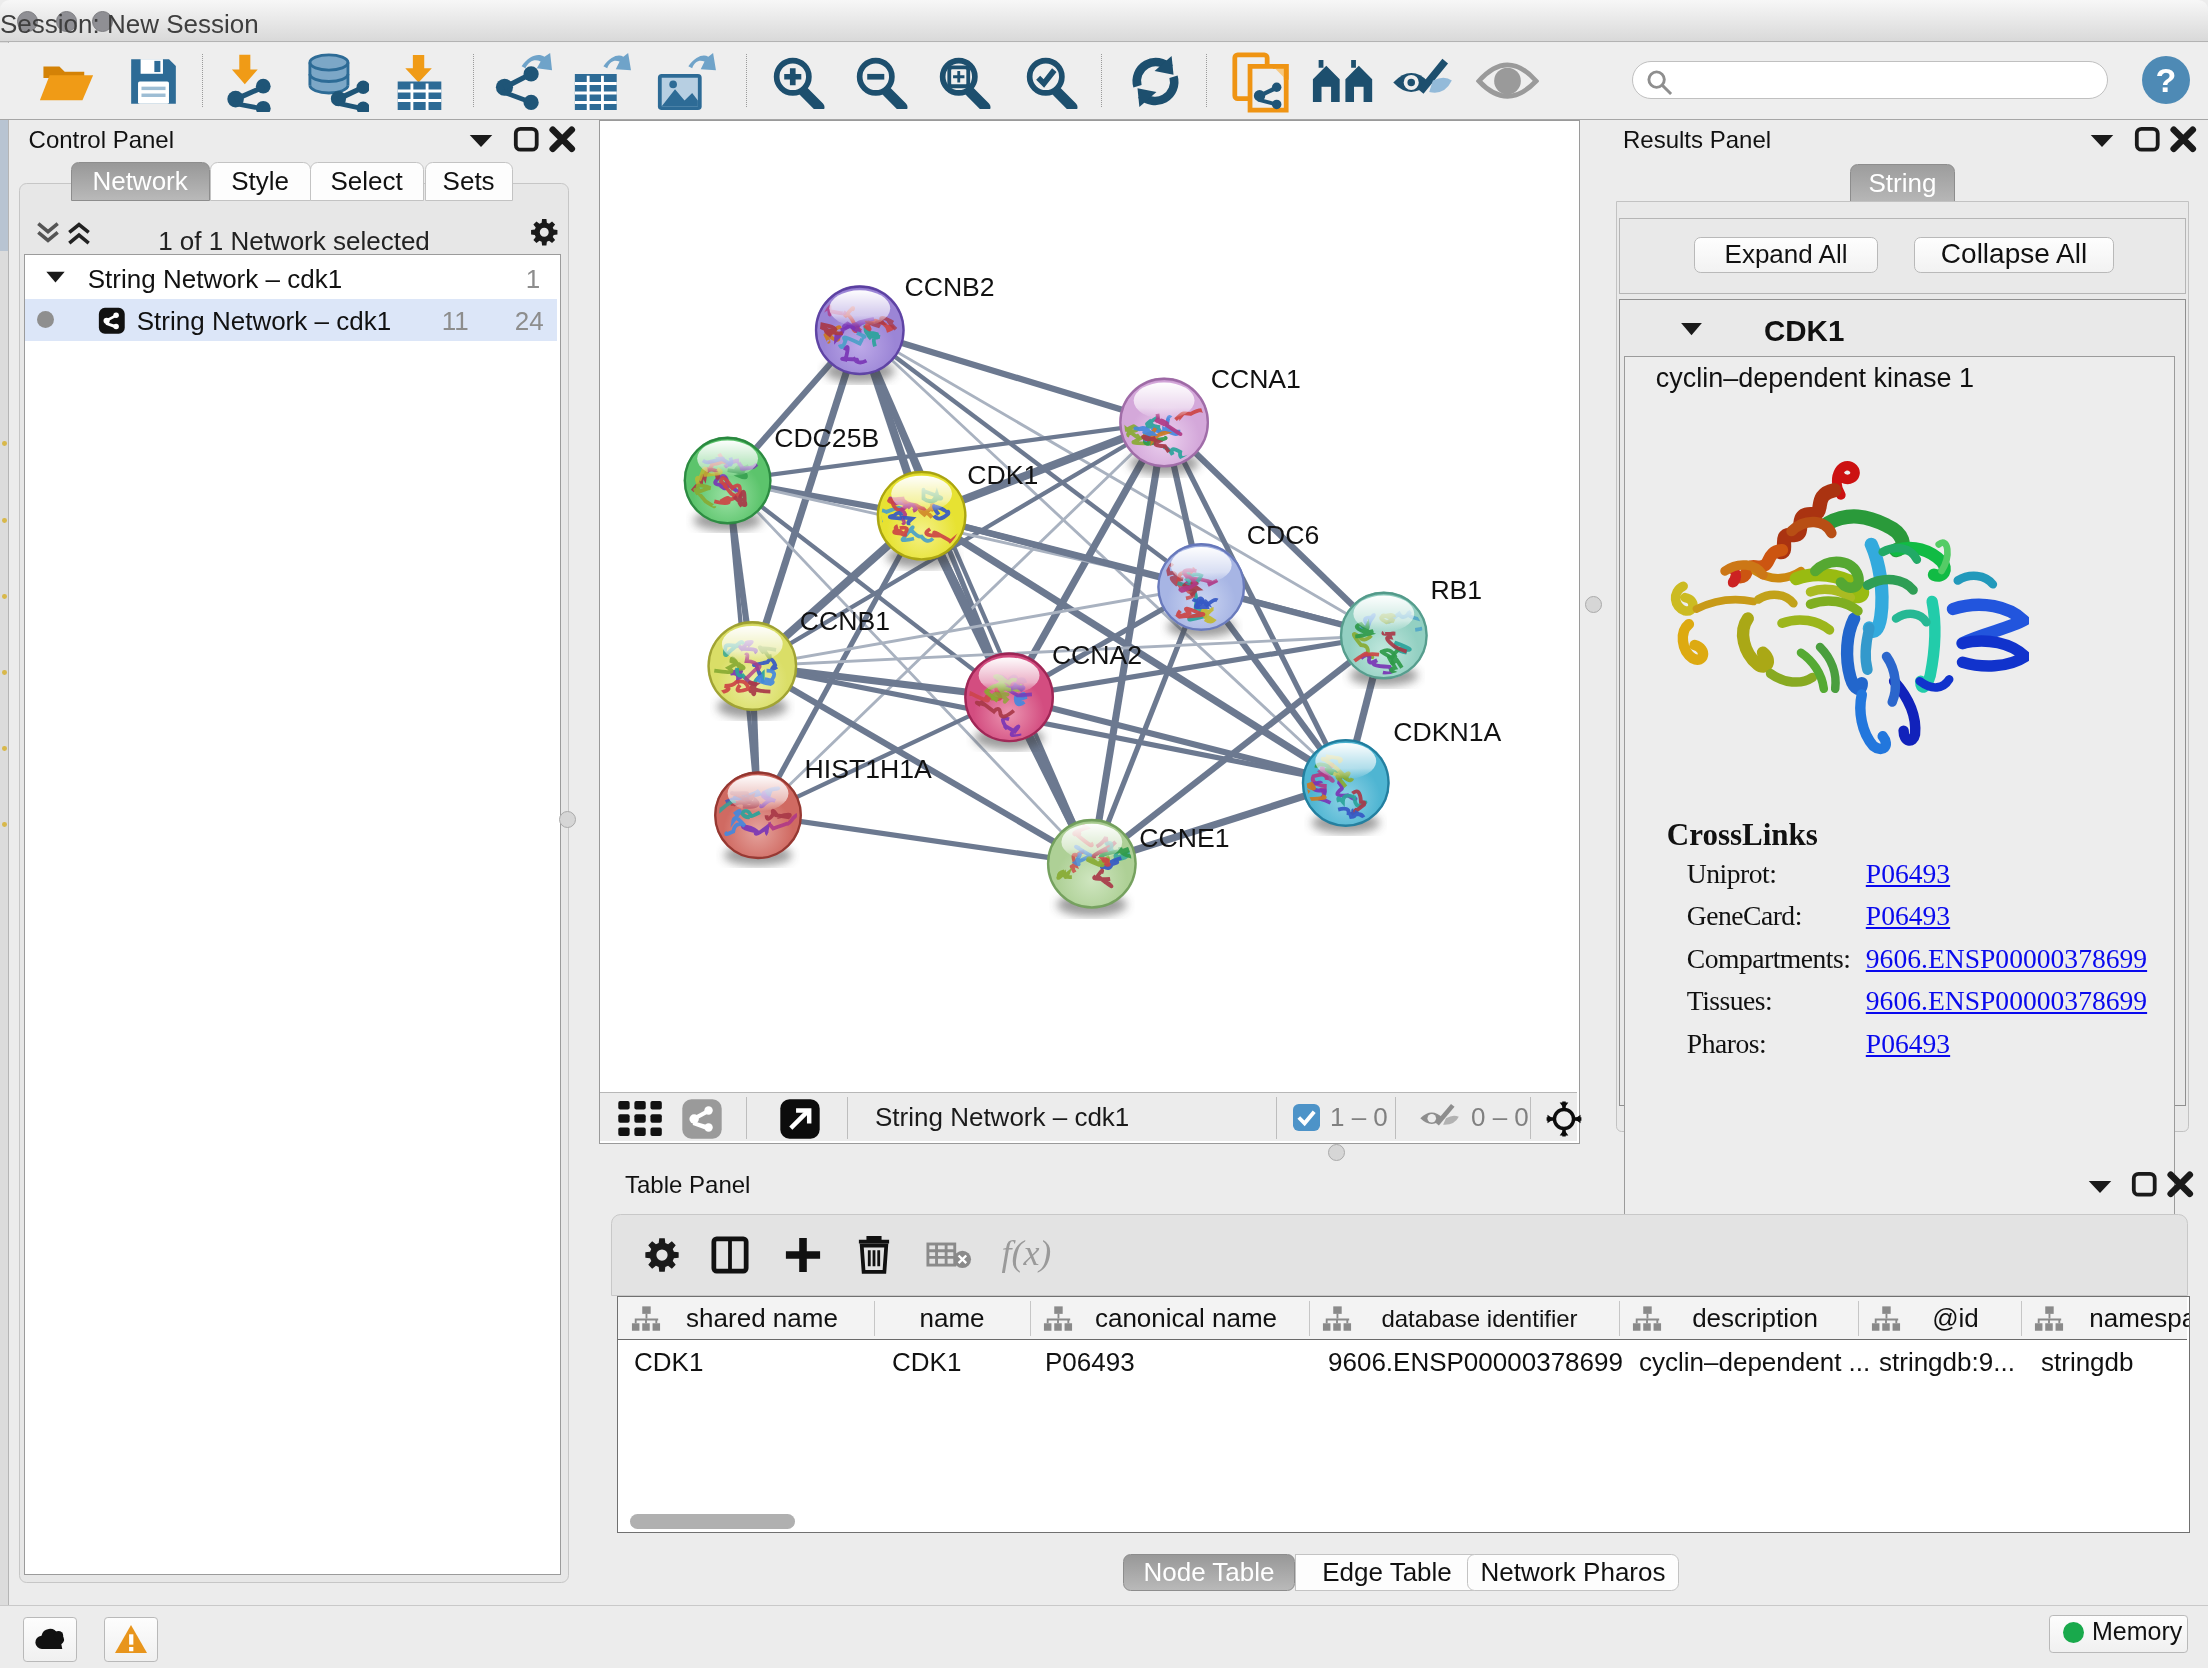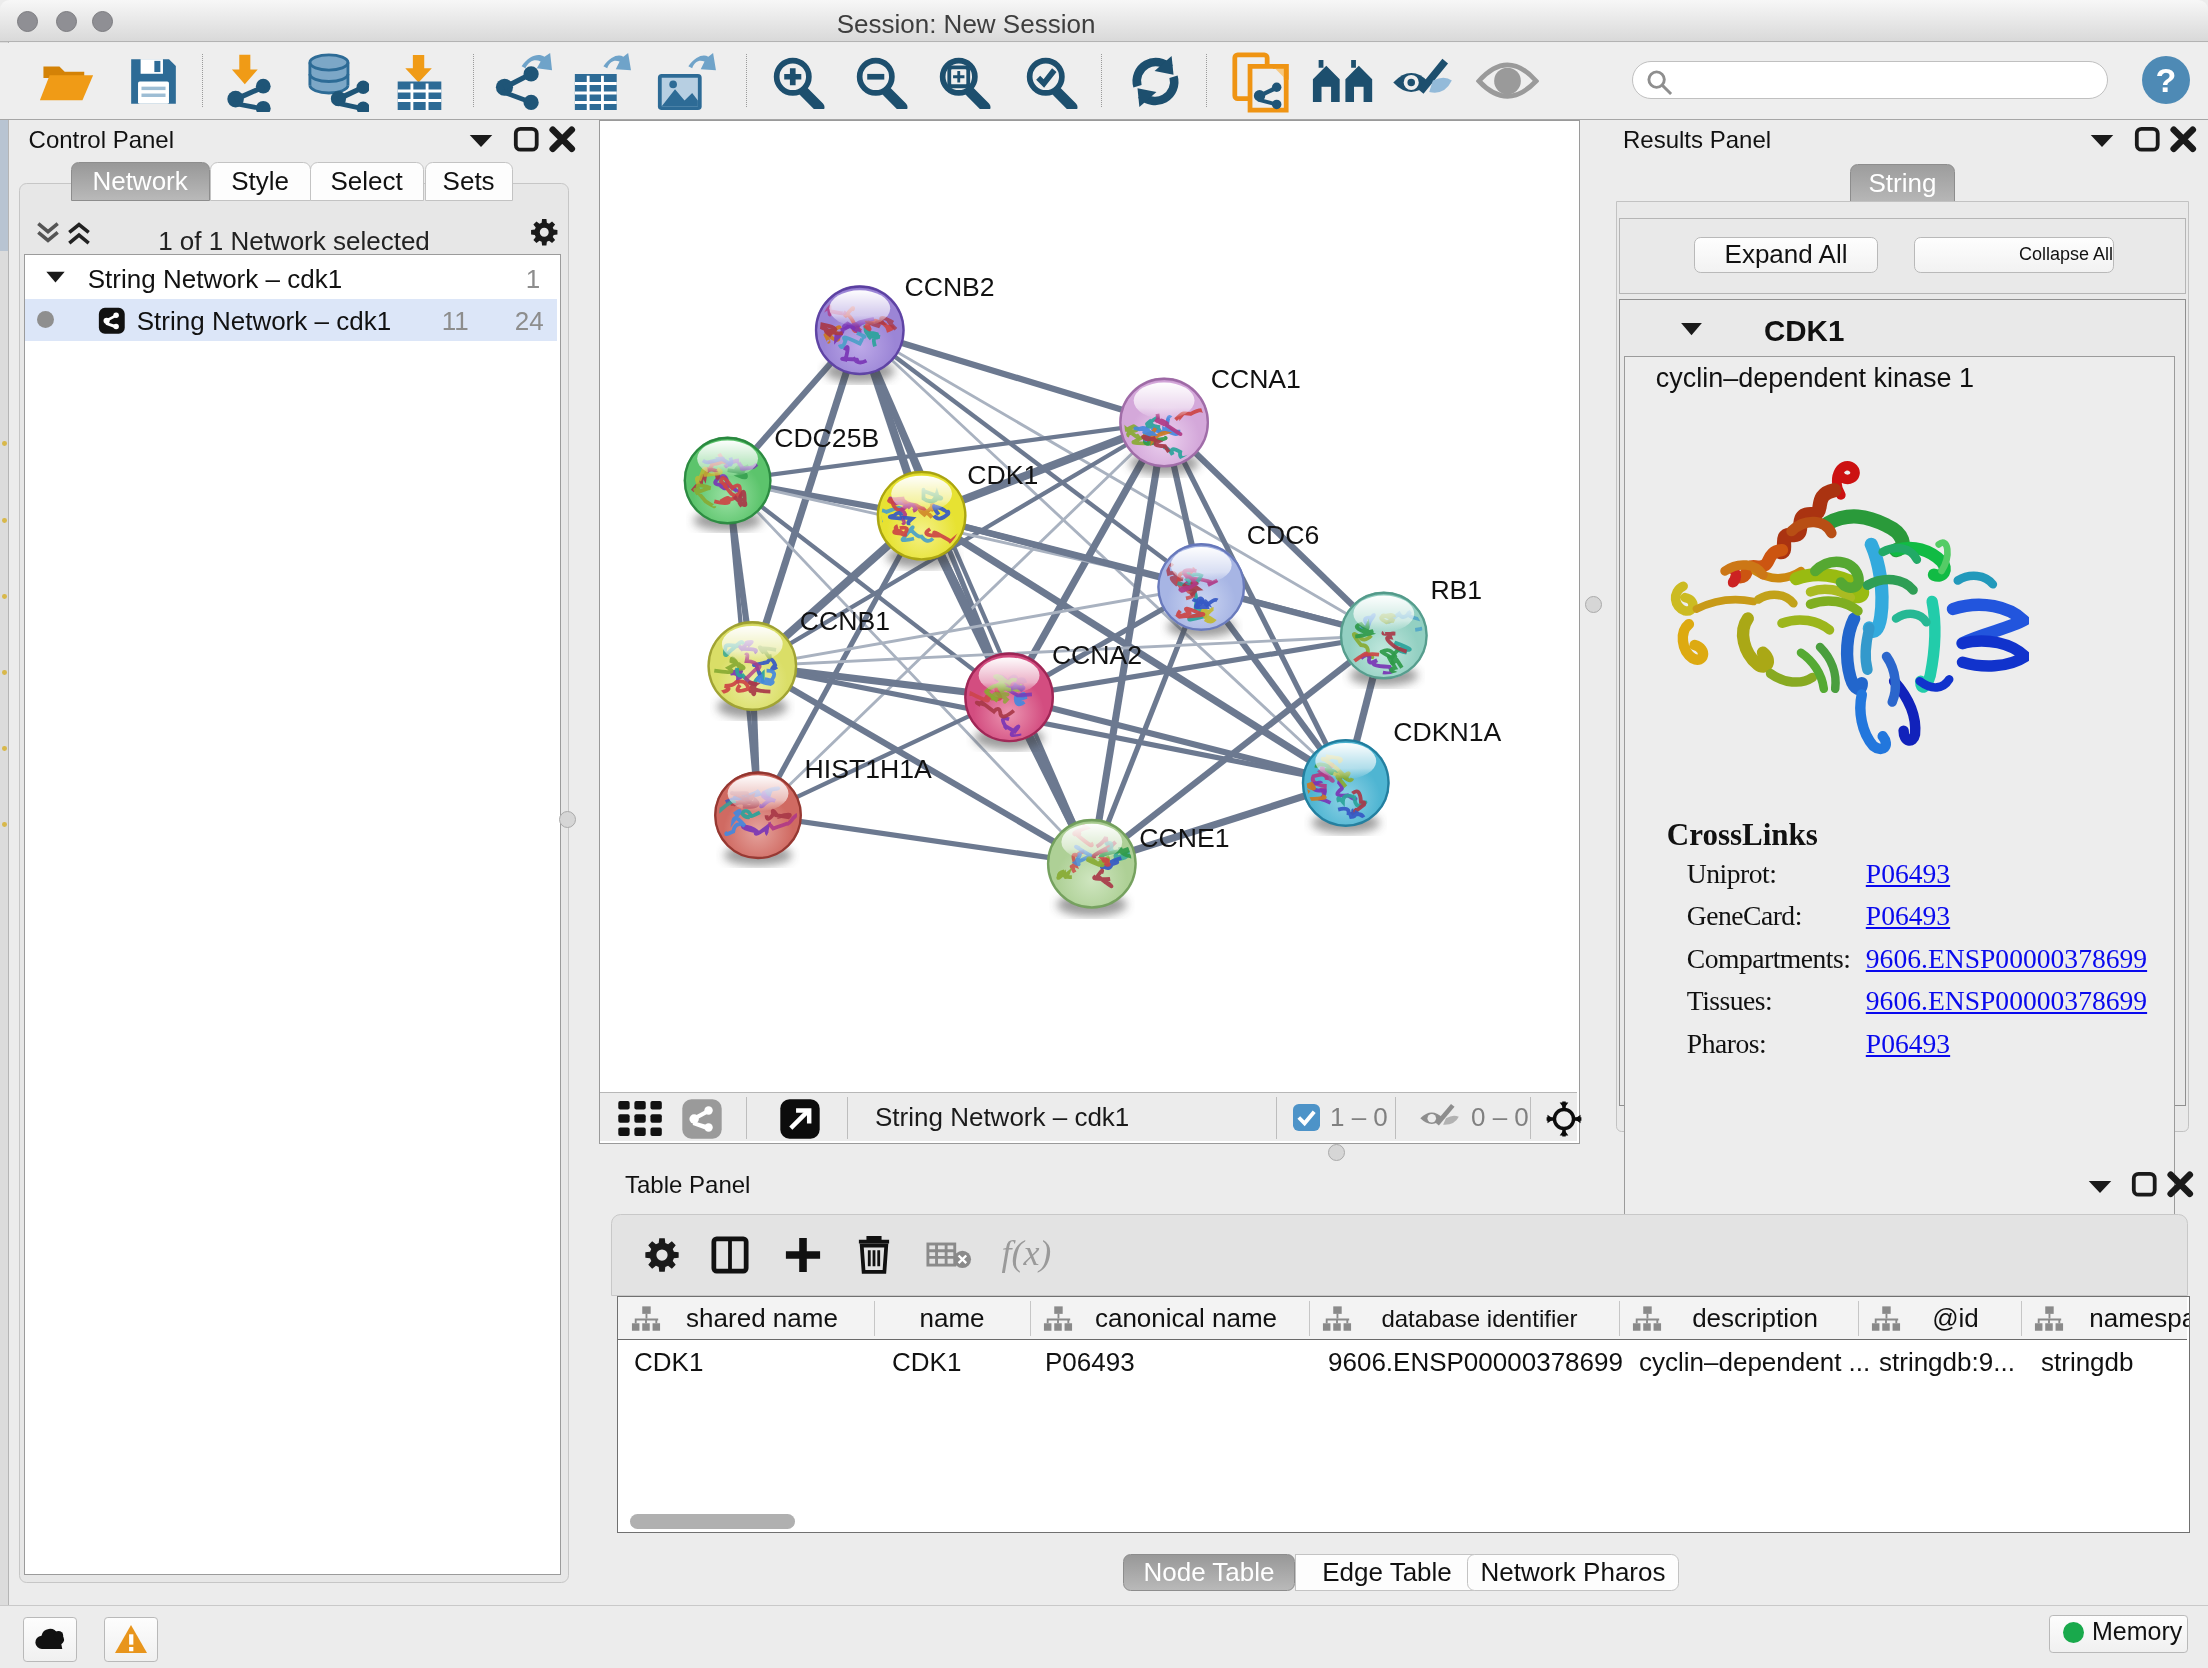--- a/index.html
+++ b/index.html
@@ -1,21 +1,21 @@
 <!DOCTYPE html>
 <html style="font-size:15px"><head>
 <meta charset="utf-8">
 <style>
 * { margin:0; padding:0; box-sizing:border-box; }
 html,body { width:2208px; height:1668px; font-family:"Liberation Sans", sans-serif; background:#ececec; overflow:hidden; position:relative; }
 .abs { position:absolute; }
 
 #titlebar { left:0; top:0; width:2208px; height:42px; background:linear-gradient(#f7f7f7,#d9d9d9); border-bottom:1px solid #b3b3b3; border-radius:9.5px 9.5px 0 0; }
 .tlight { position:absolute; top:10.5px; width:21px; height:21px; border-radius:50%; background:#8f8f94; border:1px solid #7c7c80; }
-#wtitle { position:absolute; top:8.6px; left:0; width:1932px; text-align:center; font-size:26px; font-weight:normal; color:#3e3e3e; }
+#wtitle { position:absolute; top:8.6px; left:0; width:1932px; text-align:left; font-size:26px; font-weight:normal; color:#3e3e3e; }
 
 #toolbar { left:0; top:43px; width:2208px; height:77px; background:#eeeeee; border-bottom:1px solid #a6a6a6; }
 .tsep { position:absolute; top:11.4px; height:53px; width:0; border-left:1.9px dotted #9a9a9a; }
 #searchbox { position:absolute; left:1632px; top:18px; width:476px; height:38px; background:#fff; border:1.9px solid #c0c0c0; border-radius:19px; }
 #helpbtn { position:absolute; left:2142px; top:13.3px; width:48px; height:48px; border-radius:50%; background:#4e8ab5; color:#fff; font-size:34px; font-weight:bold; text-align:center; line-height:48px; }
 
 .ptitle { font-size:24px; color:#111; }
 
 #cpanel { left:7.6px; top:120px; width:563px; height:1484px; }
 .tab { position:absolute; top:0; height:39px; z-index:3; background:#fdfdfd; border:1px solid #c3c3c3; border-radius:7.6px 7.6px 0 0; font-size:26px; color:#111; text-align:center; line-height:37px; }
@@ -698,21 +698,21 @@
   <svg class="abs" style="left:535px;top:4.8px;" width="28.5" height="28.5" viewBox="0 0 30 30">
       <rect x="4" y="4" width="22" height="22" rx="5" fill="none" stroke="#1a1a1a" stroke-width="4"></rect>
     </svg>
   <svg class="abs" style="left:571px;top:4.8px;" width="28.5" height="28.5" viewBox="0 0 30 30">
       <path d="M5,5 L25,25 M25,5 L5,25" stroke="#1a1a1a" stroke-width="7" stroke-linecap="round"></path>
     </svg>
   <div class="abs" style="left:252px;top:44px;width:105px;height:38px;background:linear-gradient(#9d9d9d,#b6b6b6);border:1px solid #8d8d8d;border-radius:7.6px 7.6px 0 0;color:#fff;font-size:26px;text-align:center;line-height:36px;">String</div>
   <div class="abs" style="left:18px;top:81px;width:573px;height:931px;background:#e9e9e9;border:1px solid #c2c2c2;border-radius:0 0 5.7px 5.7px;"></div>
   <div class="abs" style="left:21px;top:98px;width:567px;height:76px;background:#e9e9e9;border:1.9px solid #b5b5b5;">
     <div class="abs" style="left:74px;top:18px;width:184px;height:36px;background:linear-gradient(#fefefe,#f2f2f2);border:1.9px solid #b9b9b9;border-radius:6.7px;font-size:26px;color:#111;text-align:center;line-height:32px;">Expand All</div>
-    <div class="abs" style="left:294px;top:18px;width:200px;height:36px;background:linear-gradient(#fefefe,#f2f2f2);border:1.9px solid #b9b9b9;border-radius:6.7px;font-size:18px;color:#111;text-align:right;line-height:32px;">Collapse All</div>
+    <div class="abs" style="left:294px;top:18px;width:200px;height:36px;background:linear-gradient(#fefefe,#f2f2f2);border:1.9px solid #b9b9b9;border-radius:6.7px;font-size:28px;color:#111;text-align:center;line-height:32px;">Collapse All</div>
   </div>
   <div class="abs" style="left:21px;top:179px;width:567px;height:807px;background:#e9e9e9;border:1.9px solid #8f8f8f;">
     <svg class="abs" style="left:59px;top:21px;" width="25" height="17" viewBox="0 0 26 18">
         <path d="M2,2 L24,2 L13,15 Z" fill="#1a1a1a"></path>
       </svg>
     <span style="position:absolute;left:144px;top:14.3px;font-size:29.5px;font-weight:bold;color:#111;">CDK1</span>
     <div class="abs" style="left:3.8px;top:56px;width:551px;height:932px;background:#ededed;border:1.9px solid #9b9b9b;">
       <span style="position:absolute;left:31px;top:5.7px;font-size:27px;color:#111;">cyclin–dependent kinase 1</span>
       <svg class="abs" style="left:43px;top:100px;" width="361" height="304" viewBox="0 0 380 320">
         <g fill="none" stroke-linecap="round">

